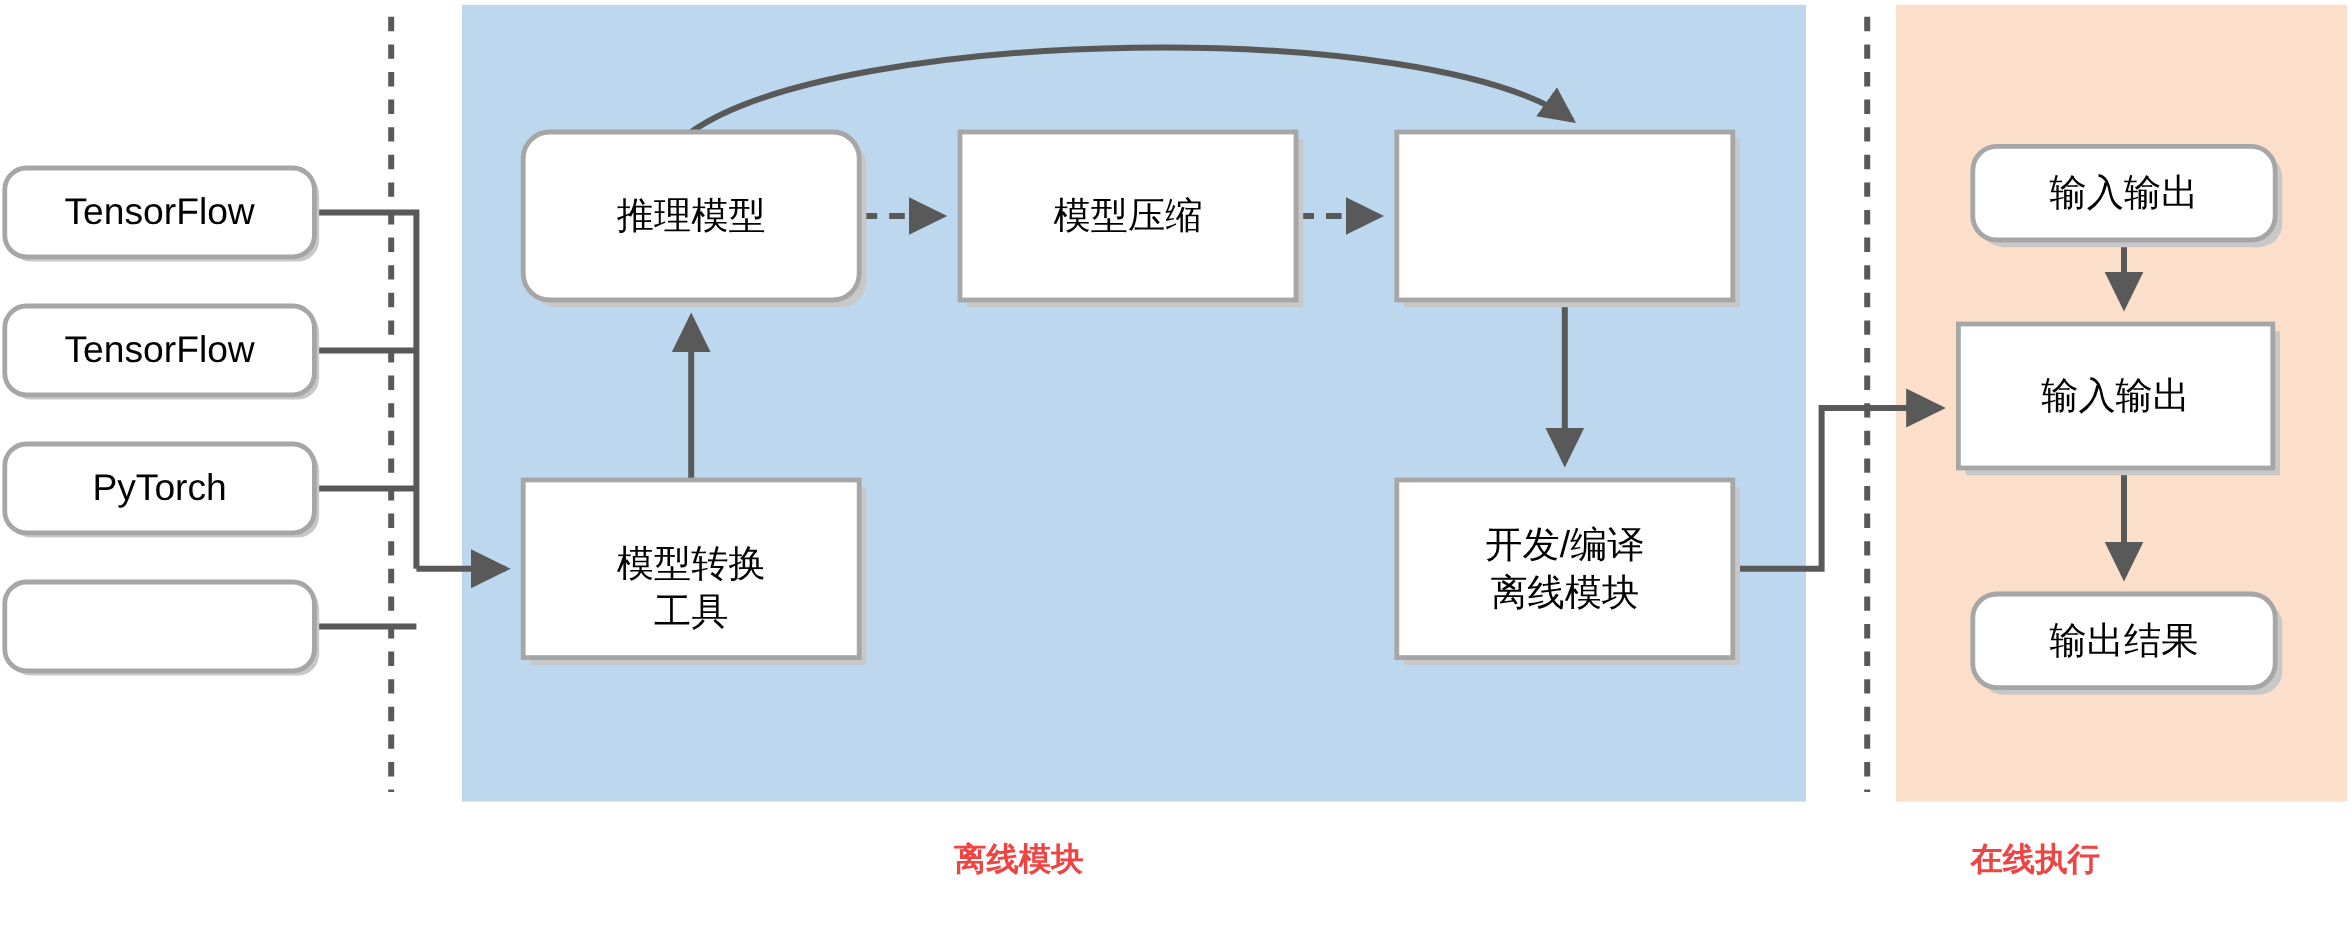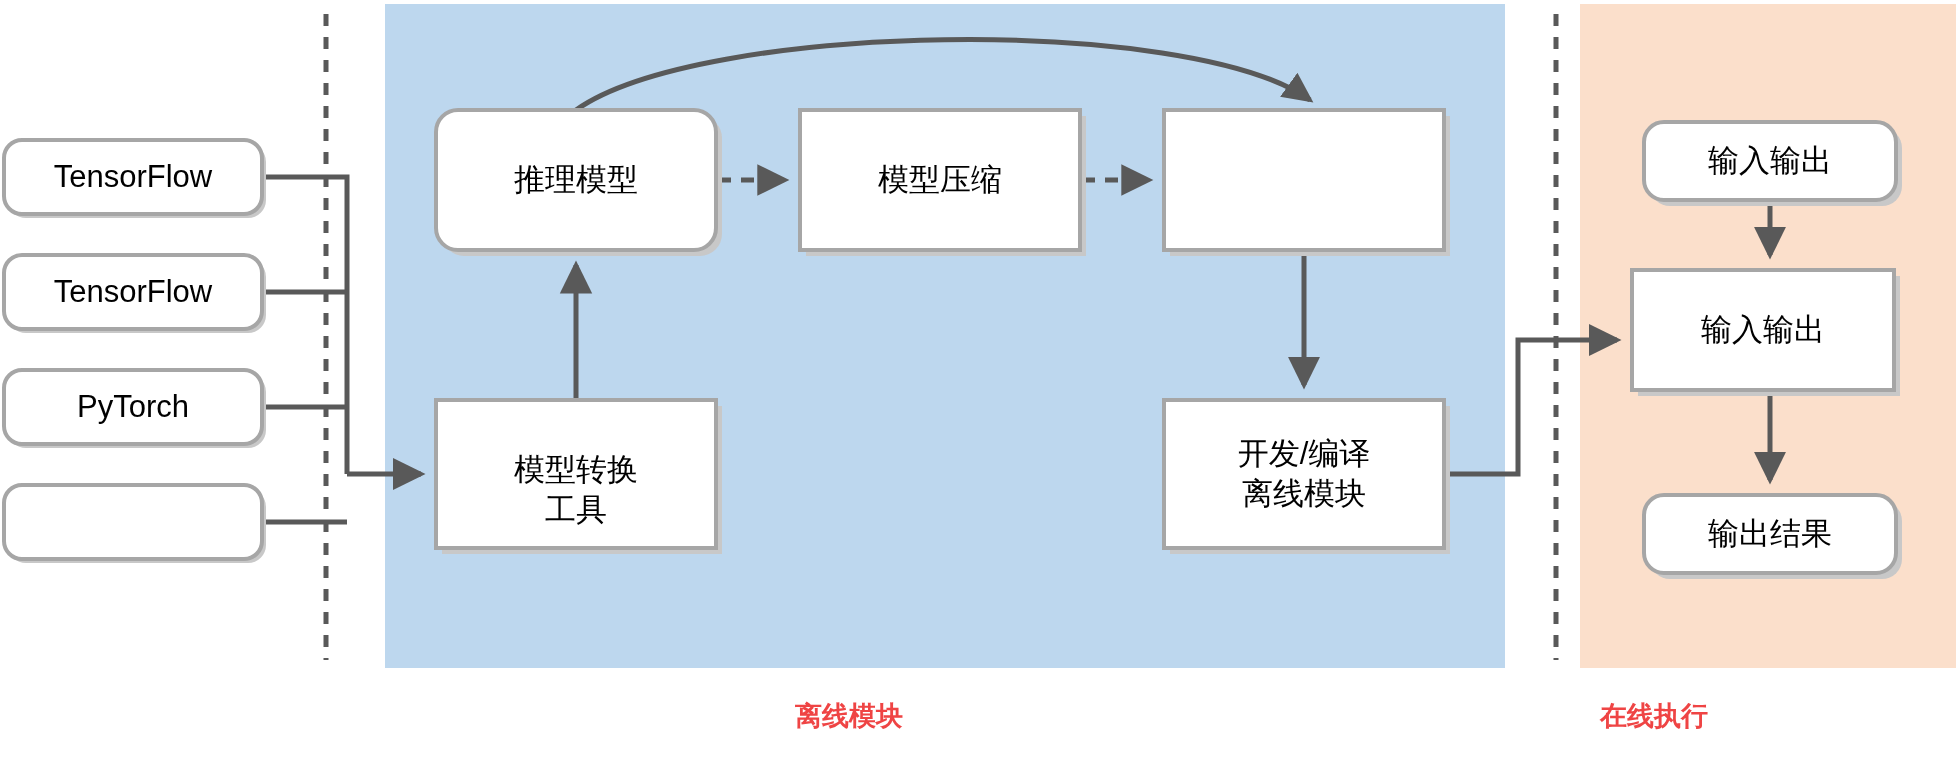--- a/index.html
+++ b/index.html
@@ -179,15 +179,15 @@
   <div class="node-label lbl-proc" style="left:436px; top:416px; width:280px; height:148px;">模型转换
 工具</div>
   <div class="node-label lbl-proc" style="left:1164px;top:400px; width:280px; height:148px;">开发/编译
 离线模块</div>
 
   <div class="node-label lbl-proc" style="left:1644px;top:122px; width:252px; height:78px;">输入输出</div>
   <div class="node-label lbl-proc" style="left:1632px;top:270px; width:262px; height:120px;">输入输出</div>
   <div class="node-label lbl-proc" style="left:1644px;top:495px; width:252px; height:78px;">输出结果</div>
 
   <div class="region-caption" style="left:795px; top:698px; width:300px;">离线模块</div>
-  <div class="region-caption" style="left:1600px; top:698px; width:300px;">在线执行</div>
+  <div class="region-caption" style="left:1642px; top:698px; width:300px;">在线执行</div>
 
 </div>
 
 </body></html>

